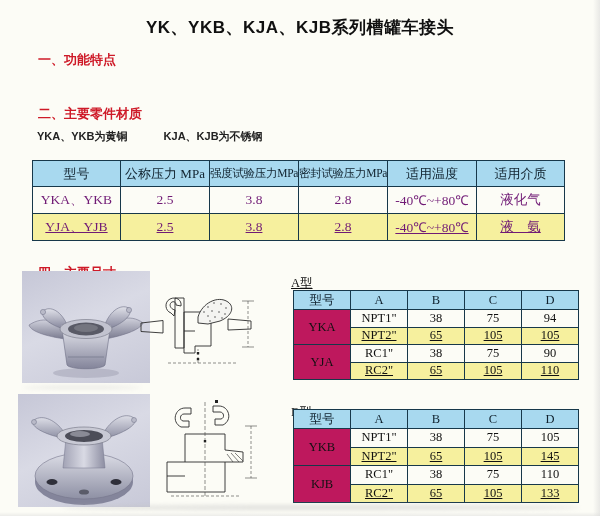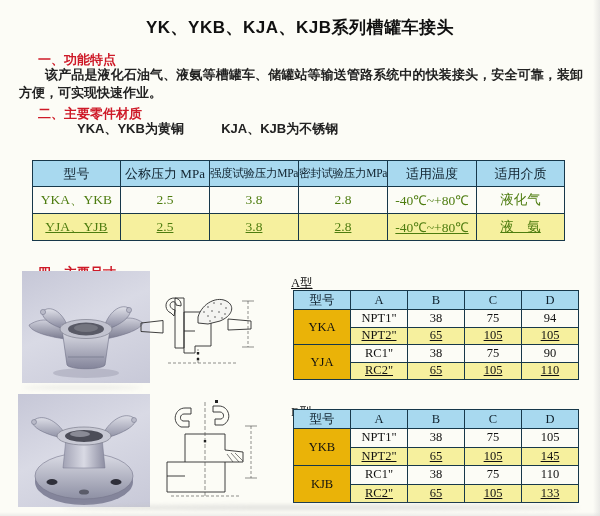--- a/index.html
+++ b/index.html
@@ -11,33 +11,33 @@
         background:linear-gradient(to top,#dcdcdc,rgba(220,220,220,0));opacity:.5;}
   .title{position:absolute;top:16px;left:0;width:100%;text-align:center;
         font-size:17px;font-weight:bold;letter-spacing:.5px;color:#101010;}
   .sec-heading{position:absolute;font-size:13px;font-weight:bold;color:#ce1a28;white-space:nowrap;}
   #h-features{left:38px;top:51px;}
   #h-materials{left:38px;top:105px;}
   #h-performance{left:38px;top:141px;}
   #h-dimensions{left:38px;top:264px;text-decoration:underline;}
   .body-text{position:absolute;left:19px;top:66px;width:564px;font-size:13px;line-height:17.5px;
         text-align:justify;text-indent:2em;font-weight:600;color:#222;}
-  .materials-line{position:absolute;left:37px;top:120px;font-size:13px;font-weight:600;color:#222;margin-left:40px;}
+  .materials-line{position:absolute;left:37px;top:129px;font-size:11px;font-weight:600;color:#222;}
   .materials-line .gap{display:inline-block;width:30px;}
 
   table{border-collapse:collapse;table-layout:fixed;}
   .perf-table{position:absolute;left:32px;top:160px;width:532px;
         font-family:"Liberation Serif",serif;}
   .perf-table th,.perf-table td{border:1.6px solid #17384a;text-align:center;padding:0;
         overflow:hidden;white-space:nowrap;}
   .perf-table th{height:25px;background:#a8d9ef;font-weight:normal;font-size:13px;color:#10222e;}
   .perf-table th:nth-child(3),.perf-table th:nth-child(4){font-size:11.5px;letter-spacing:-.3px;}
-  .perf-table td{height:26px;font-size:13.5px;color:#4d7c0f;}
+  .perf-table td{height:26px;font-size:13.5px;color:#701a75;}
   tr.yellow td{background:#f6f09e;text-decoration:underline;}
-  td.model-cell{background:#eab308;}
+  td.model-cell{background:#be185d;}
 
   .type-label{position:absolute;font-family:"Liberation Serif",serif;font-size:12.5px;color:#101010;}
   #label-a{left:291px;top:275px;text-decoration:underline;}
   #label-b{left:291px;top:404px;}
   .dim-table{position:absolute;left:293px;width:285px;font-family:"Liberation Serif",serif;}
   .dim-table th,.dim-table td{border:1.5px solid #17384a;text-align:center;padding:0;
         overflow:hidden;white-space:nowrap;}
   .dim-table th{background:#a8d9ef;font-weight:normal;font-size:12.5px;color:#10222e;height:18px;}
   .dim-table td{font-size:12.5px;color:#111;}
   #table-a{top:290px;} #table-a td{height:16.5px;}
@@ -56,21 +56,20 @@
   #shadow-photo1{left:22px;top:386px;width:120px;height:3px;opacity:.35;}
 </style>
 </head>
 <body>
 
 <div class="page">
 
   <div class="title">YK、YKB、KJA、KJB系列槽罐车接头</div>
 
   <div class="sec-heading" id="h-features">一、功能特点</div>
-  <div class="body-text">该产品是液化石油气、液氨等槽罐车、储罐站等输送管路系统中的快装接头，安全可靠，装卸方便，可实现快速作业。</div>
 
   <div class="sec-heading" id="h-materials">二、主要零件材质</div>
   <div class="materials-line">
     <span>YKA、YKB为黄铜</span>
     <span class="gap"></span>
     <span>KJA、KJB为不锈钢</span>
   </div>
 
 
   <table class="perf-table">

